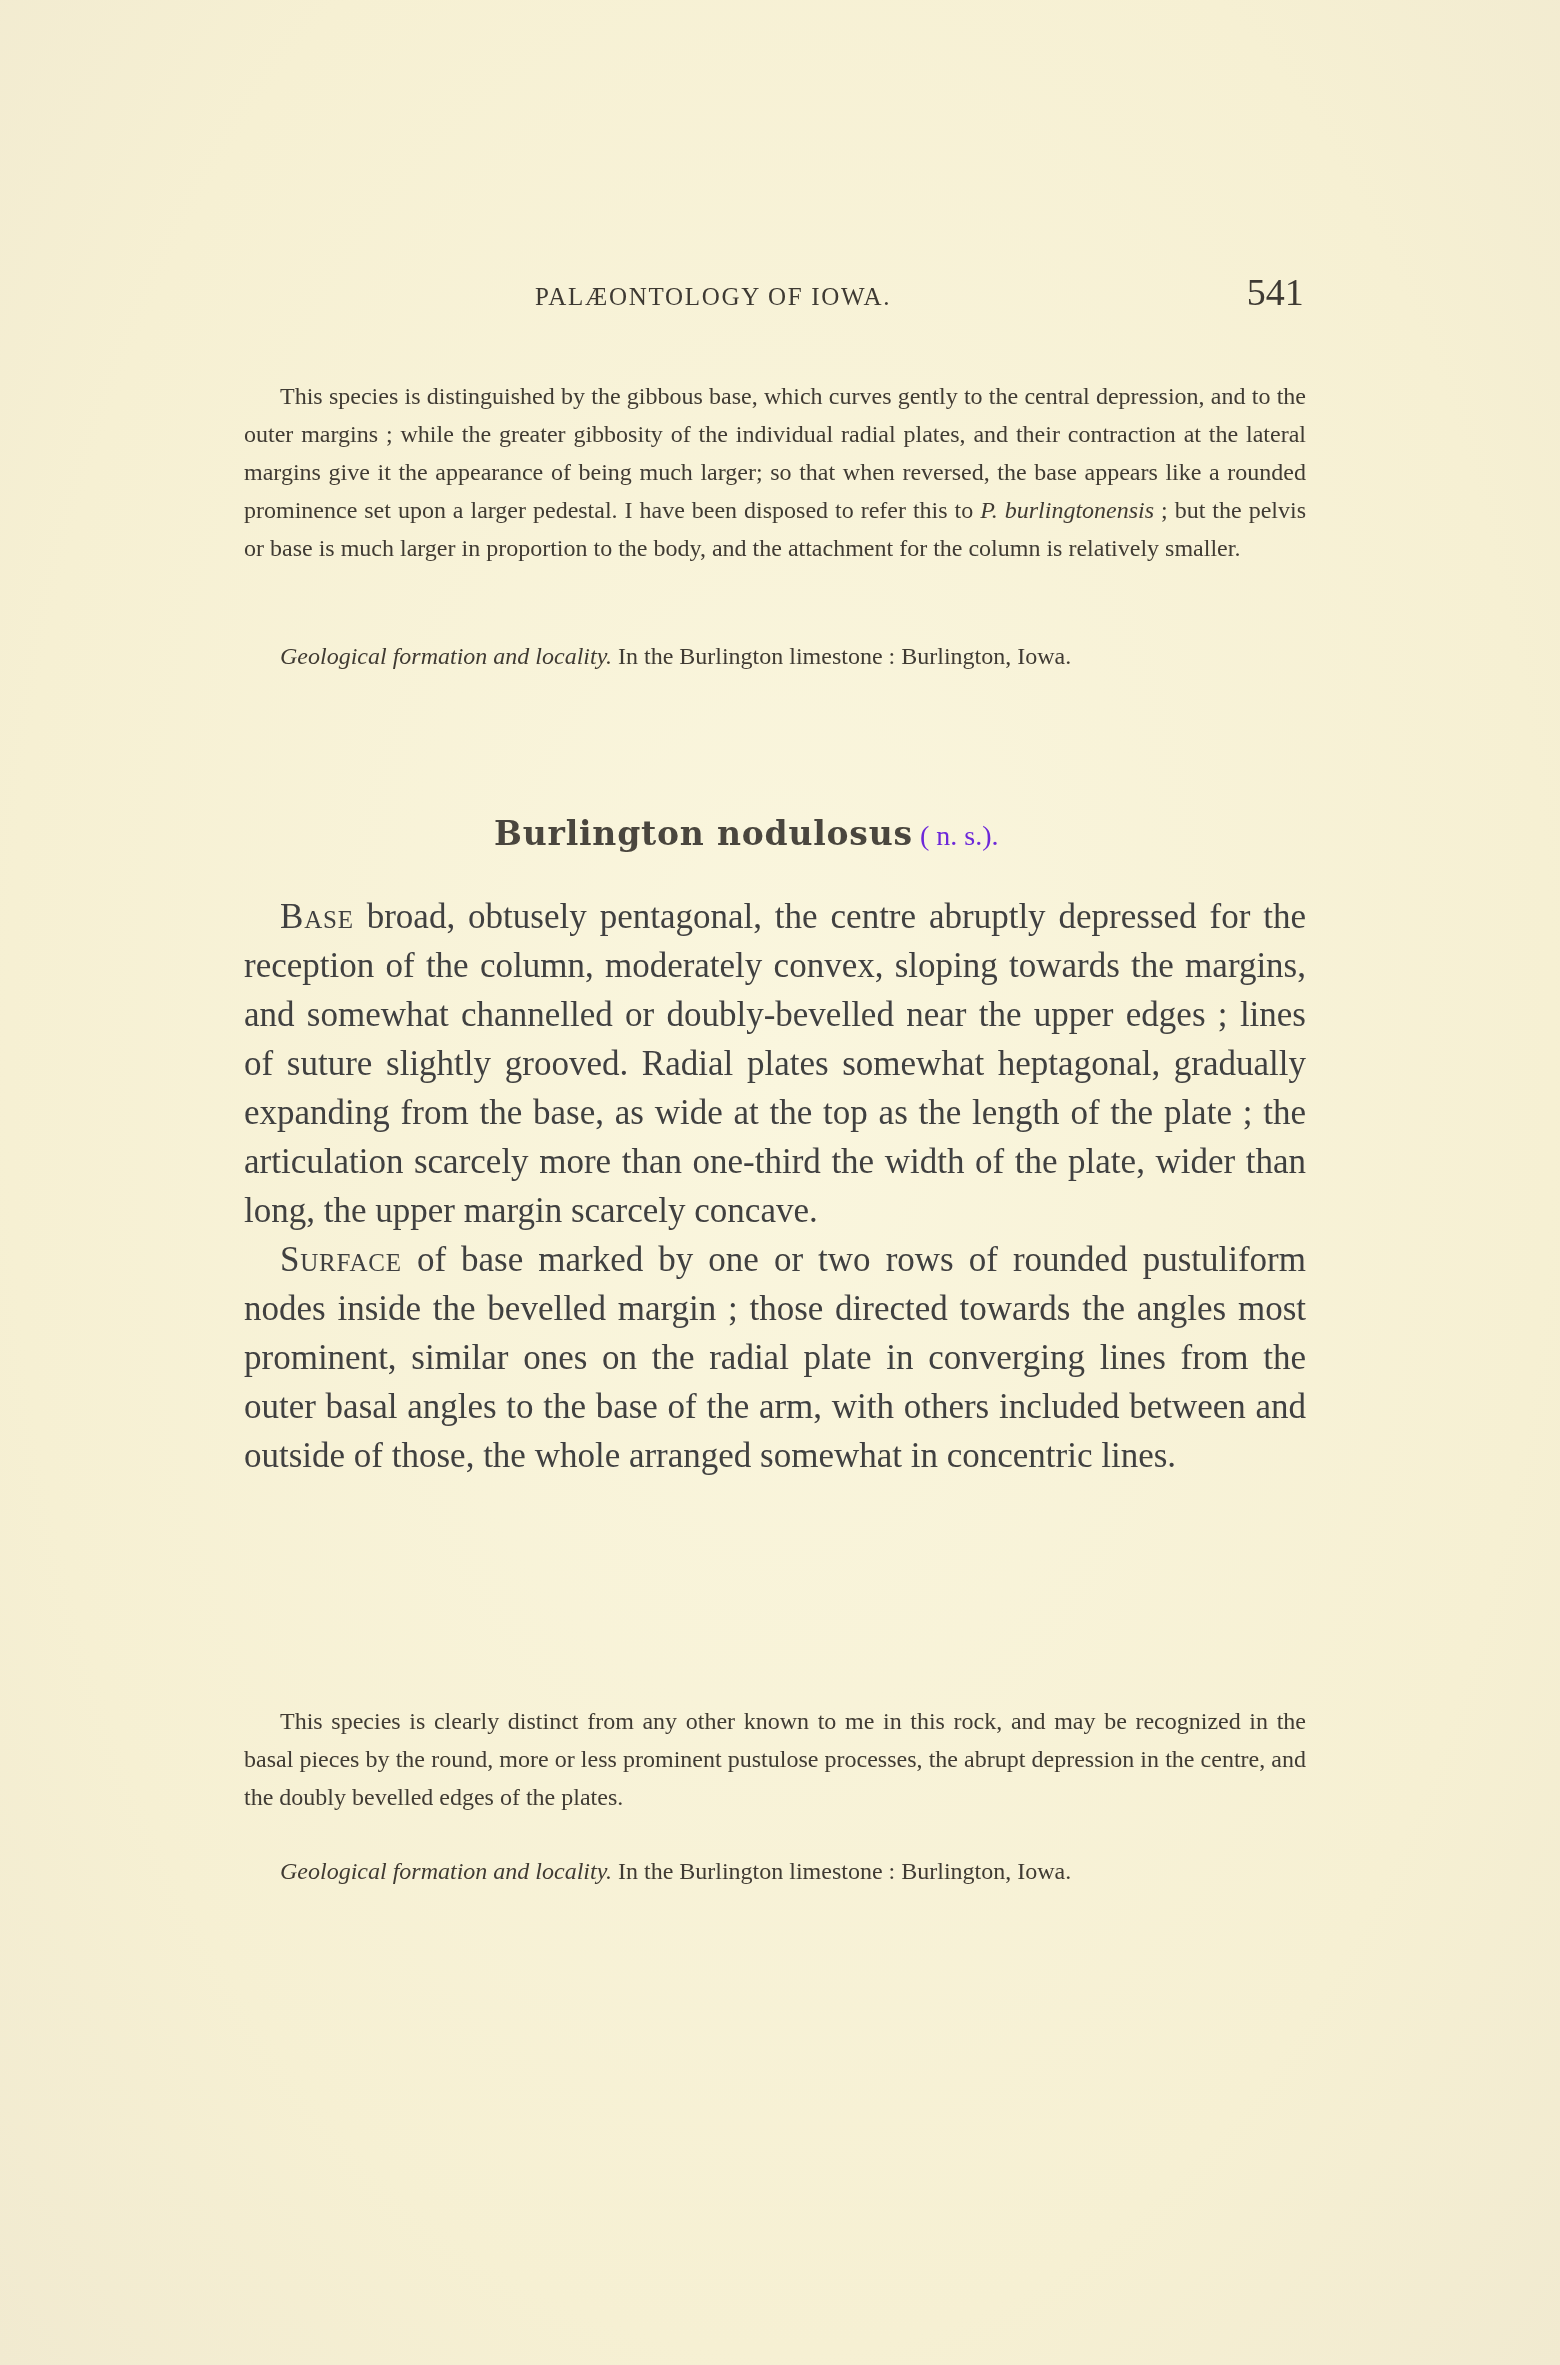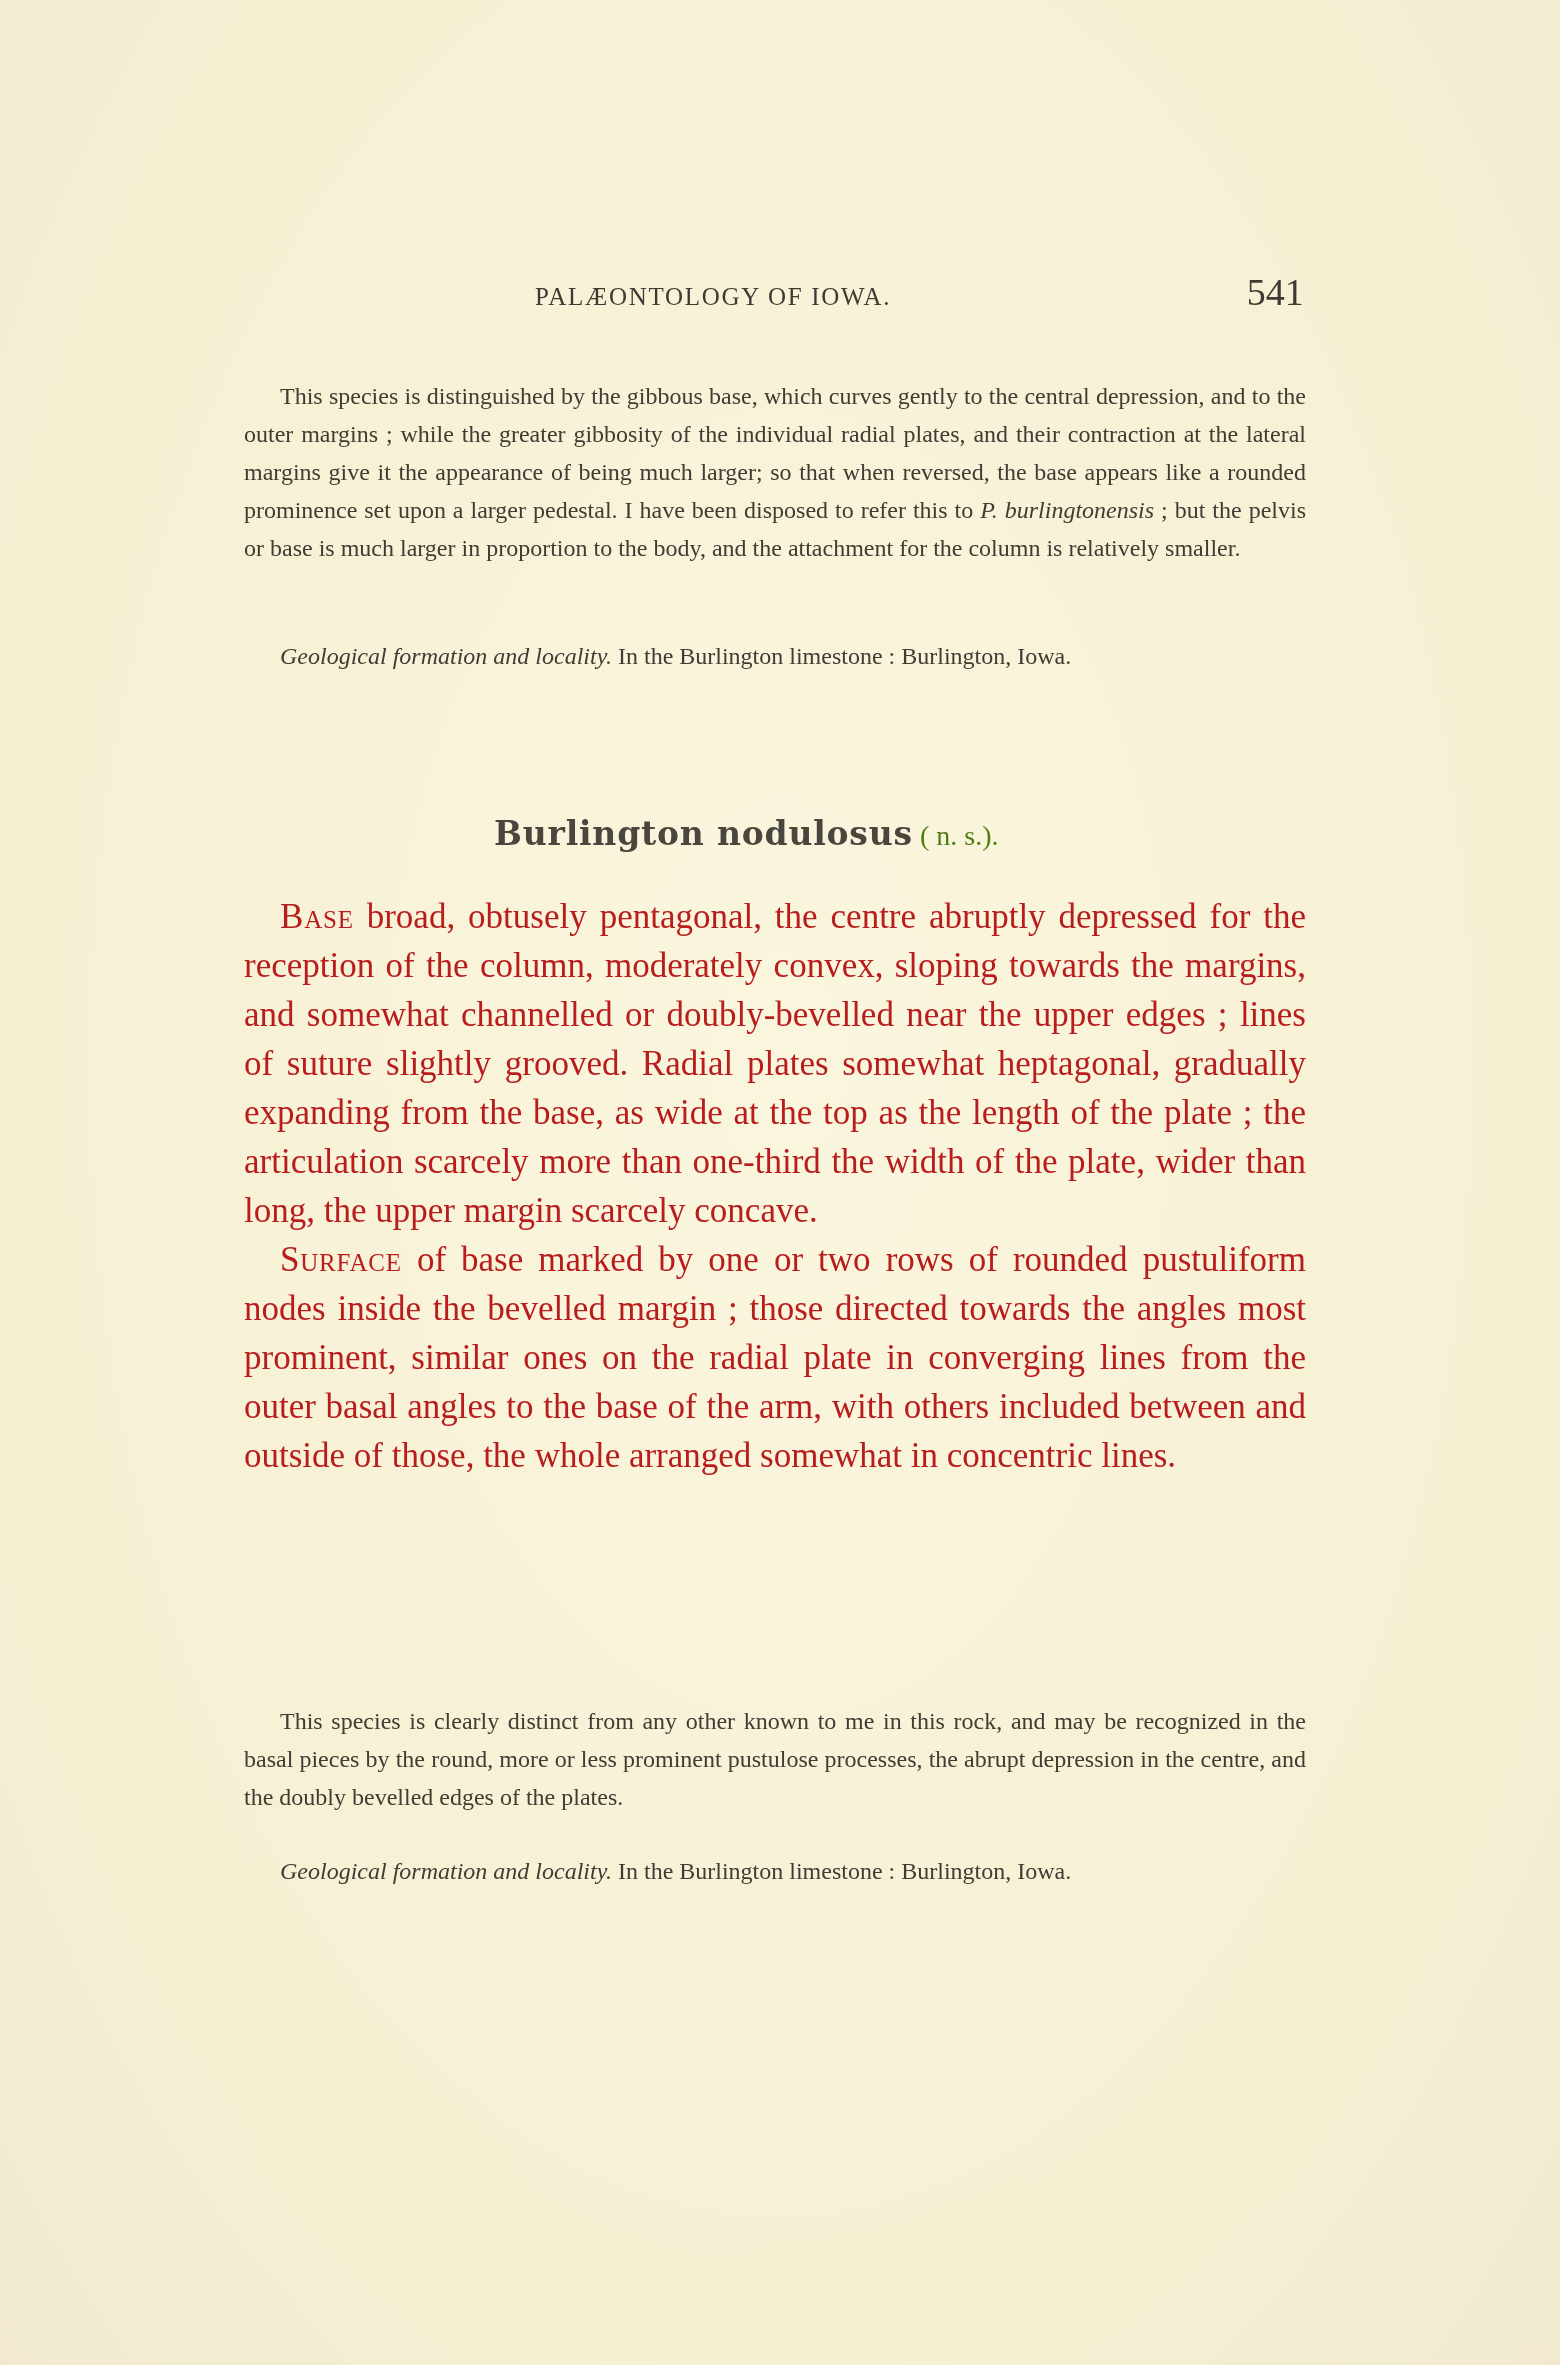--- a/index.html
+++ b/index.html
@@ -53,39 +53,39 @@
   }
   .small p, .large p { margin: 0; }
   .indent { text-indent: 36px; }
   .ital { font-style: italic; }
   .large {
     font-family: "Liberation Serif", serif;
     font-size: 35px;
     line-height: 49px;
     text-align: justify;
     text-align-last: left;
-    color: #b91c1c;
+    color: #404040;
   }
   .sc { font-variant: small-caps; letter-spacing: 0.8px; }
   .species-title {
     position: absolute;
     top: 814px;
     left: 494px;
     font-family: "DejaVu Serif", serif;
     font-weight: bold;
     font-size: 33px;
     color: #4a463e;
     letter-spacing: 0.8px;
   }
   .species-title .ns {
     font-family: "Liberation Serif", serif;
     font-weight: normal;
     font-size: 28px;
     letter-spacing: 0;
-    color: #4d7c0f;
+    color: #6d28d9;
     margin-top: 22px;
   }
 </style>
 </head>
 <body>
 
 <div class="page-bg"></div>
 
 <div class="header">
   <span class="running-title">PALÆONTOLOGY OF IOWA.</span>

